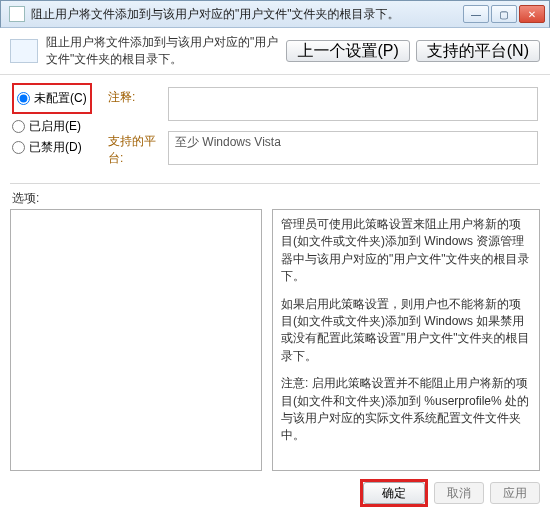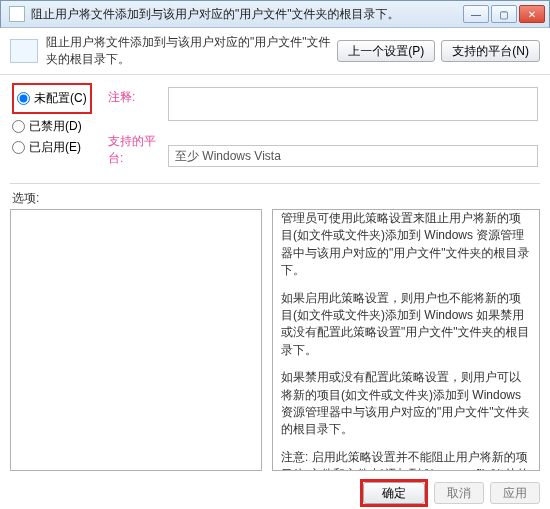--- a/index.html
+++ b/index.html
@@ -50,48 +50,48 @@
     border: 1px solid #bcd; background: #eef6ff;
     margin-right: 8px;
   }
   .toolbar-row .tb-text { flex:1; color:#333; }
   .btn {
     height: 22px;
     padding: 0 10px;
     border: 1px solid #a8acb1;
     border-radius: 3px;
     background: linear-gradient(#fefefe,#e6e9ed);
-    font-size: 12px;
+    font-size: 16px;
     cursor: pointer;
     margin-left: 6px;
     display: inline-flex; align-items: center;
   }
   .config-block {
     display: flex;
     padding: 8px 12px 4px 12px;
     gap: 16px;
   }
   .radio-col { width: 80px; }
   .radio-item {
     display: flex; align-items: center;
     margin: 4px 0;
     cursor: pointer;
   }
   .radio-item input { margin: 0 4px 0 0; }
   .highlight-red { border: 2px solid #d22; padding: 1px 3px; display:inline-flex; align-items:center; }
   .right-col { flex:1; }
   .field-row { display:flex; align-items:flex-start; margin: 4px 0 10px 0; }
-  .field-row .lbl { width: 60px; color:#ec4899; padding-top:2px; }
+  .field-row .lbl { width: 60px; color:#a16207; padding-top:2px; }
   .comment-box {
     flex:1; height: 34px;
     border: 1px solid #c7c7c7;
     background:#fff;
   }
   .platform-box {
-    flex:1; height: 22px;
+    flex:1; height: 34px;
     border: 1px solid #c7c7c7;
     background:#fff;
     padding: 2px 6px;
     color:#555;
   }
   .divider { border-top:1px solid #d8d8d8; margin: 2px 10px; }
   .headers-row {
     display:flex; padding: 4px 12px 2px 12px; color:#333;flex-direction:column;
   }
   .headers-row .h1 { flex:1; }
@@ -99,21 +99,21 @@
   .panes {
     display:flex; gap:10px; padding: 0 10px;
     height: 262px;
   }
   .pane {
     flex:1;
     border:1px solid #b0b0b0;
     background:#fff;
     overflow:auto;
   }
-  .pane.help { padding:0 8px; color:#333; line-height:1.45; font-size:12px; }
+  .pane.help { padding:6px 8px; color:#333; line-height:1.45; font-size:12px; }
   .pane.help p { margin: 0 0 10px 0; }
   .footer {
     display:flex; justify-content:flex-end; align-items:center;
     padding: 8px 10px;
     gap: 6px;
   }
   .btn-primary-outline { border:3px solid #d22; padding:0; }
   .btn-inner {
     height: 22px; padding:0 18px;
     border:1px solid #a8acb1;
@@ -152,51 +152,50 @@
 <div class="config-block">
   <div class="radio-col">
     <span class="highlight-red">
       <label class="radio-item">
         <input type="radio" name="state" checked="" style="">
         <span>未配置(C)</span>
       </label>
     </span>
     <label class="radio-item">
       <input type="radio" name="state" style="">
-      <span>已禁用(D)</span>
+      <span>已启用(E)</span>
     </label>
     <label class="radio-item">
       <input type="radio" name="state" style="">
-      <span>已启用(E)</span>
+      <span>已禁用(D)</span>
     </label>
   </div>
   <div class="right-col">
     <div class="field-row">
       <div class="lbl">注释:</div>
       <div class="comment-box"></div>
     </div>
-    <div class="field-row" style="margin-top:4px;align-items:flex-end;">
+    <div class="field-row" style="margin-top:4px;">
       <div class="lbl">支持的平台:</div>
       <div class="platform-box">至少 Windows Vista</div>
     </div>
   </div>
 </div>
 
 <div class="divider"></div>
 
 <div class="headers-row">
   <div class="h1">选项:</div>
 </div>
 
 <div class="panes">
   <div class="pane"></div>
   <div class="pane help">
     <p>管理员可使用此策略设置来阻止用户将新的项目(如文件或文件夹)添加到 Windows 资源管理器中与该用户对应的"用户文件"文件夹的根目录下。</p>
     <p>如果启用此策略设置，则用户也不能将新的项目(如文件或文件夹)添加到 Windows 如果禁用或没有配置此策略设置"用户文件"文件夹的根目录下。</p>
-    <p>如果禁用或没有配置此策略设置，则用户可以将新的项目(如文件或文件夹)添加到 Windows 资源管理器中与该用户对应的"用户文件"文件夹的根目录下。</p>
     <p>注意: 启用此策略设置并不能阻止用户将新的项目(如文件和文件夹)添加到 %userprofile% 处的与该用户对应的实际文件系统配置文件文件夹中。</p>
   </div>
 </div>
 
 <div class="footer">
   <div class="btn-primary-outline">
     <div class="btn-inner">确定</div>
   </div>
   <div class="faded-btn">取消</div>
   <div class="faded-btn">应用</div>

